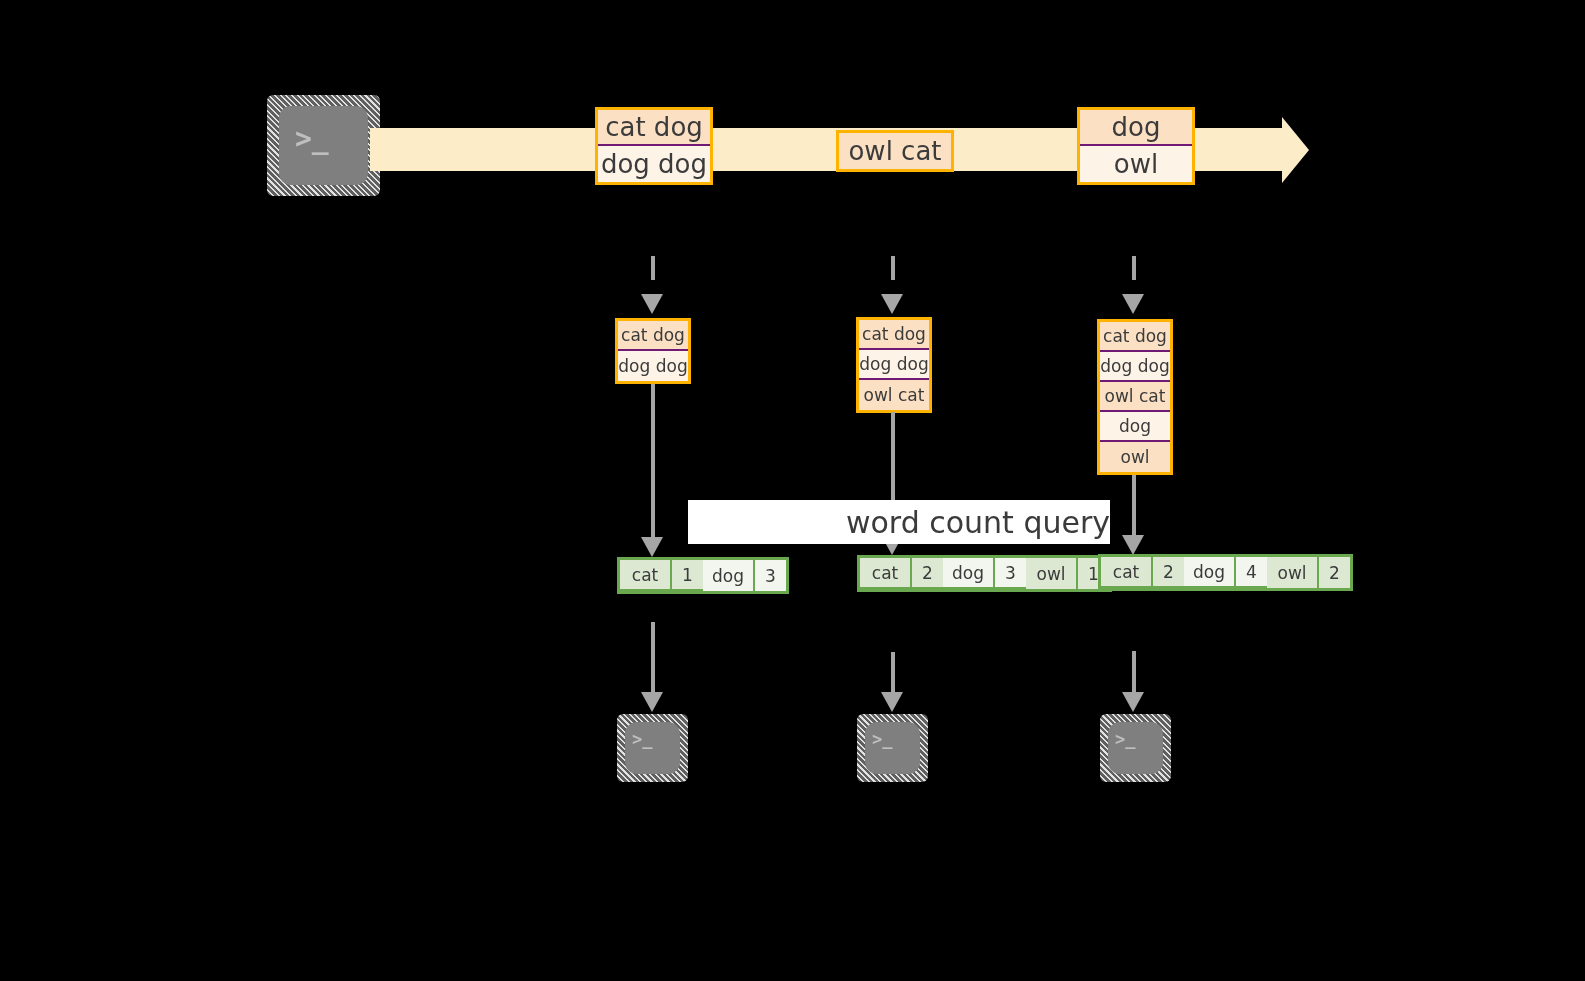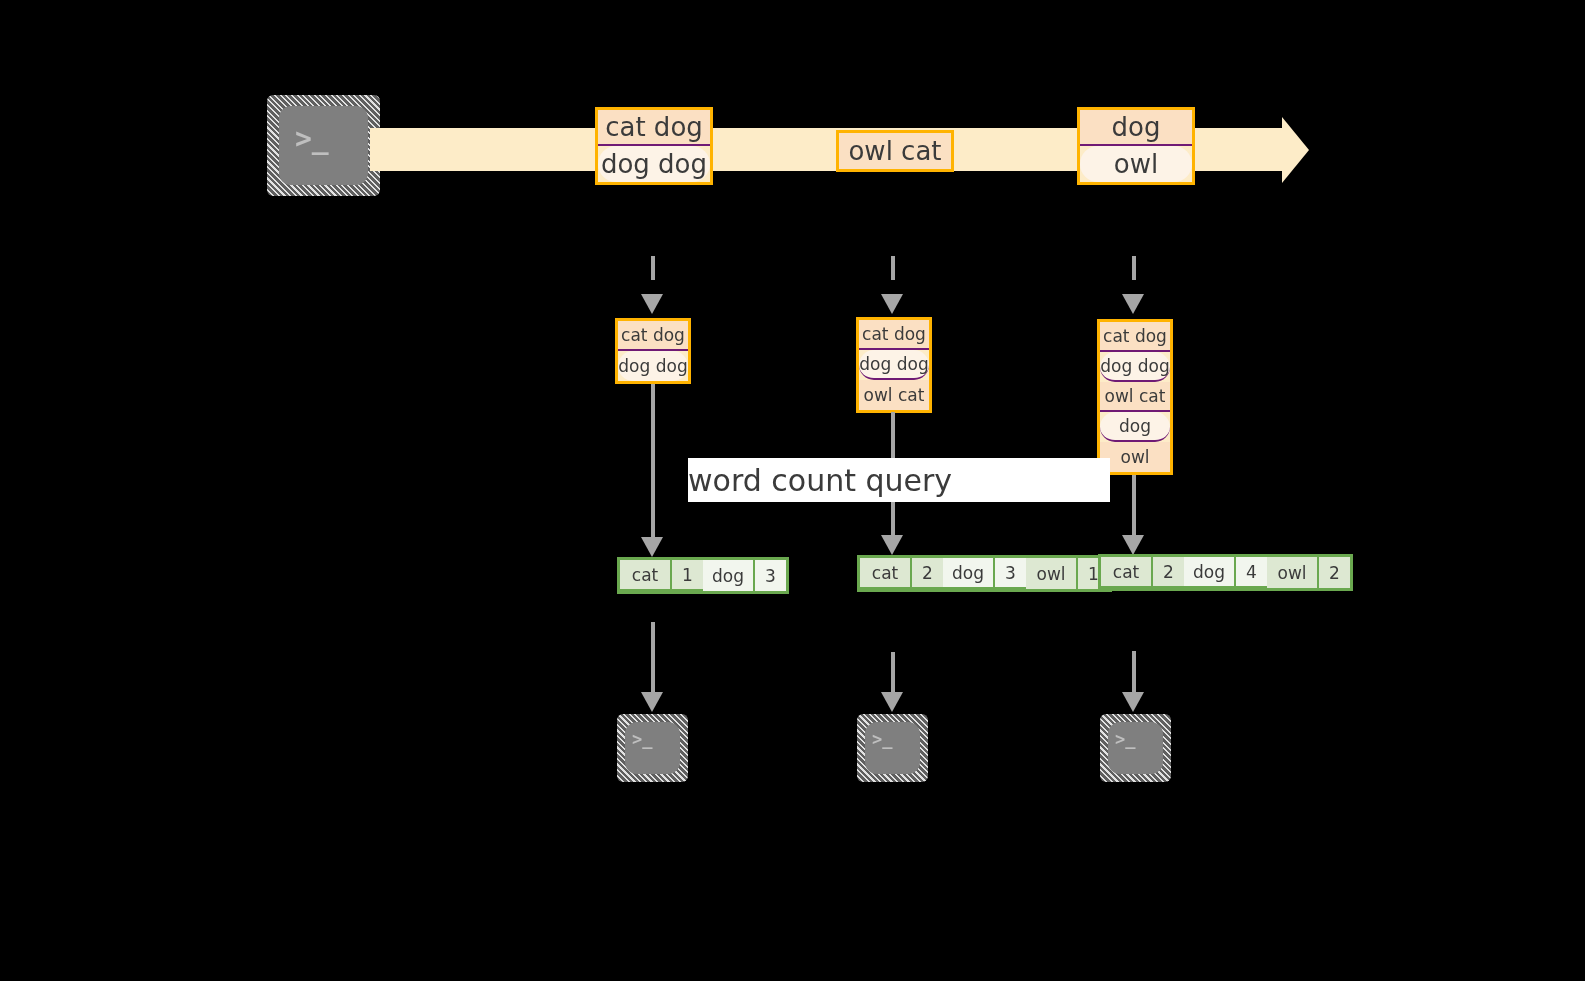--- a/index.html
+++ b/index.html
@@ -74,21 +74,21 @@
     box-sizing: border-box;
     display: flex;
     align-items: center;
     justify-content: center;
     color: #3b3b3b;
     white-space: nowrap;
     border-bottom: 2px solid #701a75;
   }
   .msgbox .cell:last-child { border-bottom: none; }
   .cell.tint-a { background: #fbe0c3; }
-  .cell.tint-b { background: #fdf3e7; border-radius: 18px; }
+  .cell.tint-b { background: #fdf3e7; }
 
   .big .cell { font-size: 26px; height: 36px; }
   .big.rows2 .cell { height: 36px; }
 
   .small .cell { font-size: 17px; height: 30px; }
 
   
   .restable {
     position: absolute;
     box-sizing: border-box;
@@ -140,24 +140,25 @@
     border-top-width: 20px;
     border-bottom-width: 0;
   }
 
   
   .querylabel {
     position: absolute;
     background: #ffffff;
     display: flex;
     align-items: center;
-    justify-content: flex-start;
+    justify-content: flex-end;
     color: #3b3b3b;
     font-size: 30px;
     white-space: nowrap;
+    margin-top: 42px;
   }
 </style>
 </head>
 <body>
 
 <div id="stage">
 
   <div class="term" style="left:267px; top:95px; width:113px; height:101px;">
     <div class="term-hatch"></div>
     <div class="term-face" style="left:12px; top:11px; right:12px; bottom:11px;"></div>

